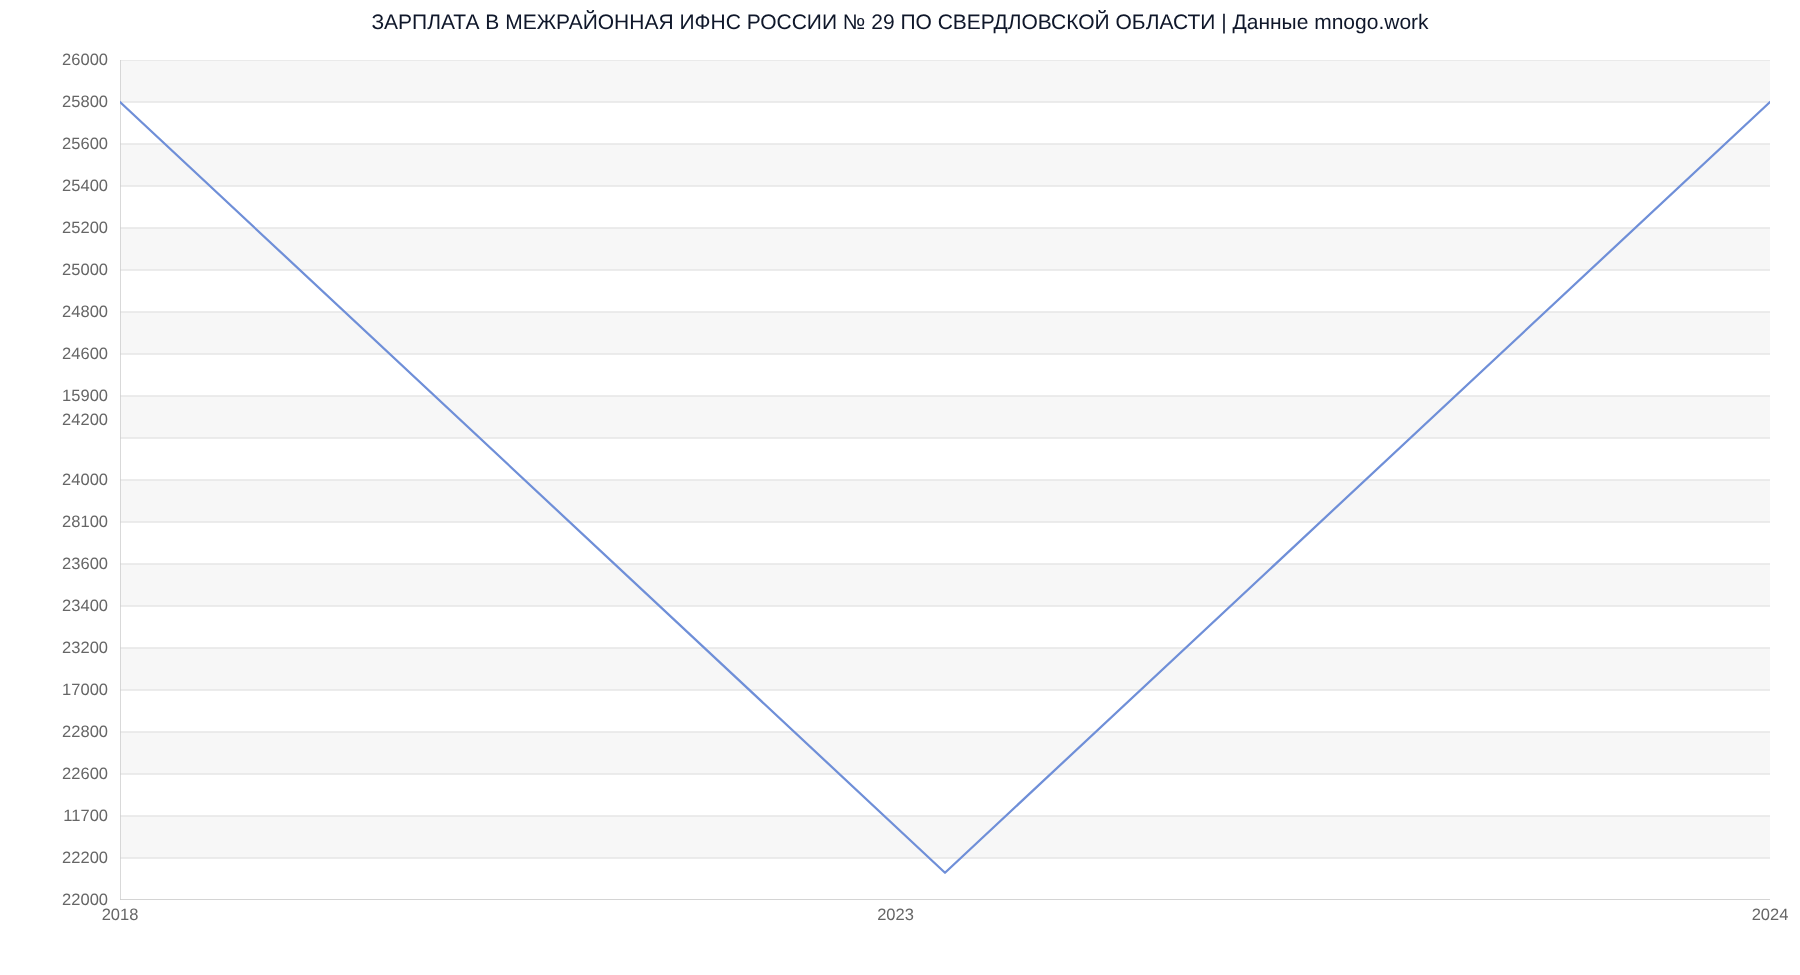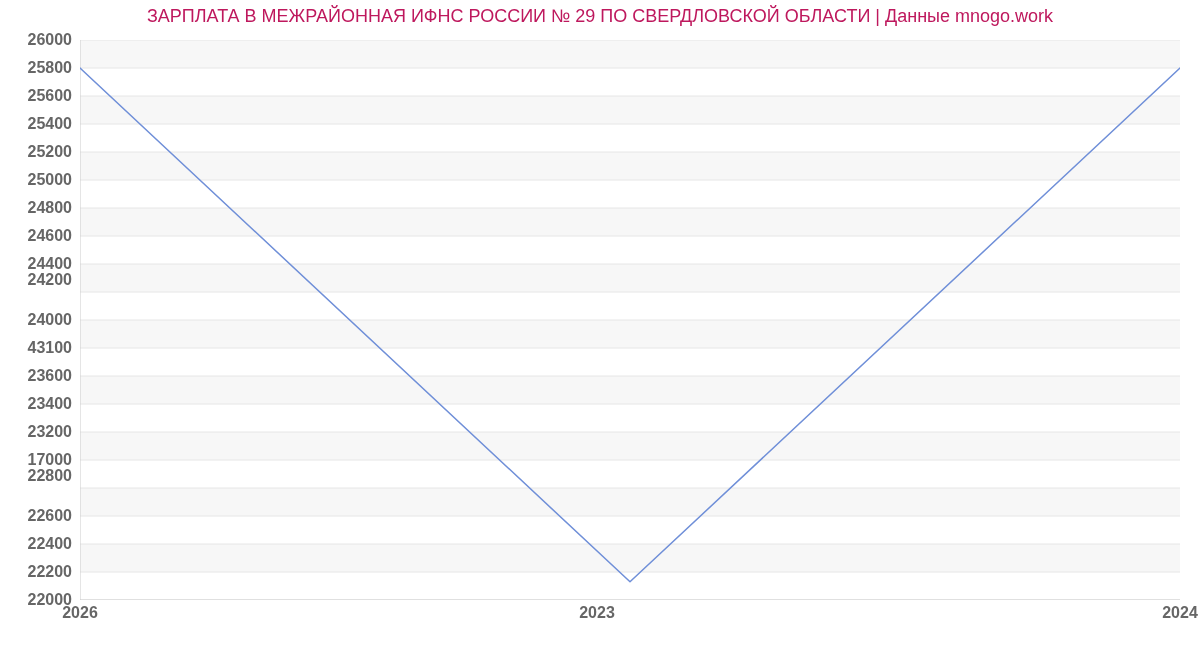--- a/index.html
+++ b/index.html
@@ -15,22 +15,22 @@
     position: relative;
     width: 1200px;
     height: 650px;
   }
   .chart-title {
     position: absolute;
     top: 6px;
     left: 0;
     right: 0;
     text-align: center;
-    font-size: 18px;
-    color: #be185d;
+    font-size: 14px;
+    color: #0f172a;
   }
   .plot-area {
     position: absolute;
     left: 80px;
     top: 40px;
     width: 1100px;   
     height: 560px;   
   }
   .bands rect.band {
     fill: #f7f7f7;
@@ -38,24 +38,23 @@
   .grid-line {
     stroke: #e6e6e6;
     stroke-width: 1;
   }
   .axis-line {
     stroke: #cccccc;
     stroke-width: 1;
   }
   .y-label, .x-label {
     position: absolute;
-    font-size: 16px;
+    font-size: 11px;
     color: #666666;
     white-space: nowrap;
-    font-weight: bold;
   }
   .y-label {
     right: 1128px; 
     text-align: right;
     width: 60px;
     transform: translateY(-50%);
   }
   .x-label {
     top: 604px; 
     transform: translateX(-50%);
@@ -113,38 +112,38 @@
         </g>
       <line class="axis-line" x1="0" y1="0" x2="0" y2="560"></line>
       <line class="axis-line" x1="0" y1="560" x2="1100" y2="560"></line>
       <path id="series-path" class="series-line" d="M0.00 28.00 L550.00 541.80 L1100.00 28.00" stroke="#6f8fd8"></path>
     </svg>
   </div>
 
   <div id="y-labels">
       <div class="y-label" style="top: 600px;">22000</div>
       <div class="y-label" style="top: 572px;">22200</div>
-      <div class="y-label" style="top: 544px;">22400</div>
+      <div class="y-label" style="top: 544px;">11700</div>
       <div class="y-label" style="top: 516px;">22600</div>
-      <div class="y-label" style="top: 476px;">22800</div>
+      <div class="y-label" style="top: 488px;">22800</div>
       <div class="y-label" style="top: 460px;">17000</div>
       <div class="y-label" style="top: 432px;">23200</div>
       <div class="y-label" style="top: 404px;">23400</div>
       <div class="y-label" style="top: 376px;">23600</div>
-      <div class="y-label" style="top: 348px;">43100</div>
+      <div class="y-label" style="top: 348px;">28100</div>
       <div class="y-label" style="top: 320px;">24000</div>
       <div class="y-label" style="top: 280px;">24200</div>
-      <div class="y-label" style="top: 264px;">24400</div>
+      <div class="y-label" style="top: 264px;">15900</div>
       <div class="y-label" style="top: 236px;">24600</div>
       <div class="y-label" style="top: 208px;">24800</div>
       <div class="y-label" style="top: 180px;">25000</div>
       <div class="y-label" style="top: 152px;">25200</div>
       <div class="y-label" style="top: 124px;">25400</div>
       <div class="y-label" style="top: 96px;">25600</div>
       <div class="y-label" style="top: 68px;">25800</div>
       <div class="y-label" style="top: 40px;">26000</div>
     </div>
   <div id="x-labels">
-      <div class="x-label" style="left: 80px;">2026</div>
+      <div class="x-label" style="left: 80px;">2018</div>
       <div class="x-label" style="left: 597px;">2023</div>
       <div class="x-label" style="left: 1180px;">2024</div>
     </div>
 </div>
 
 </body></html>

